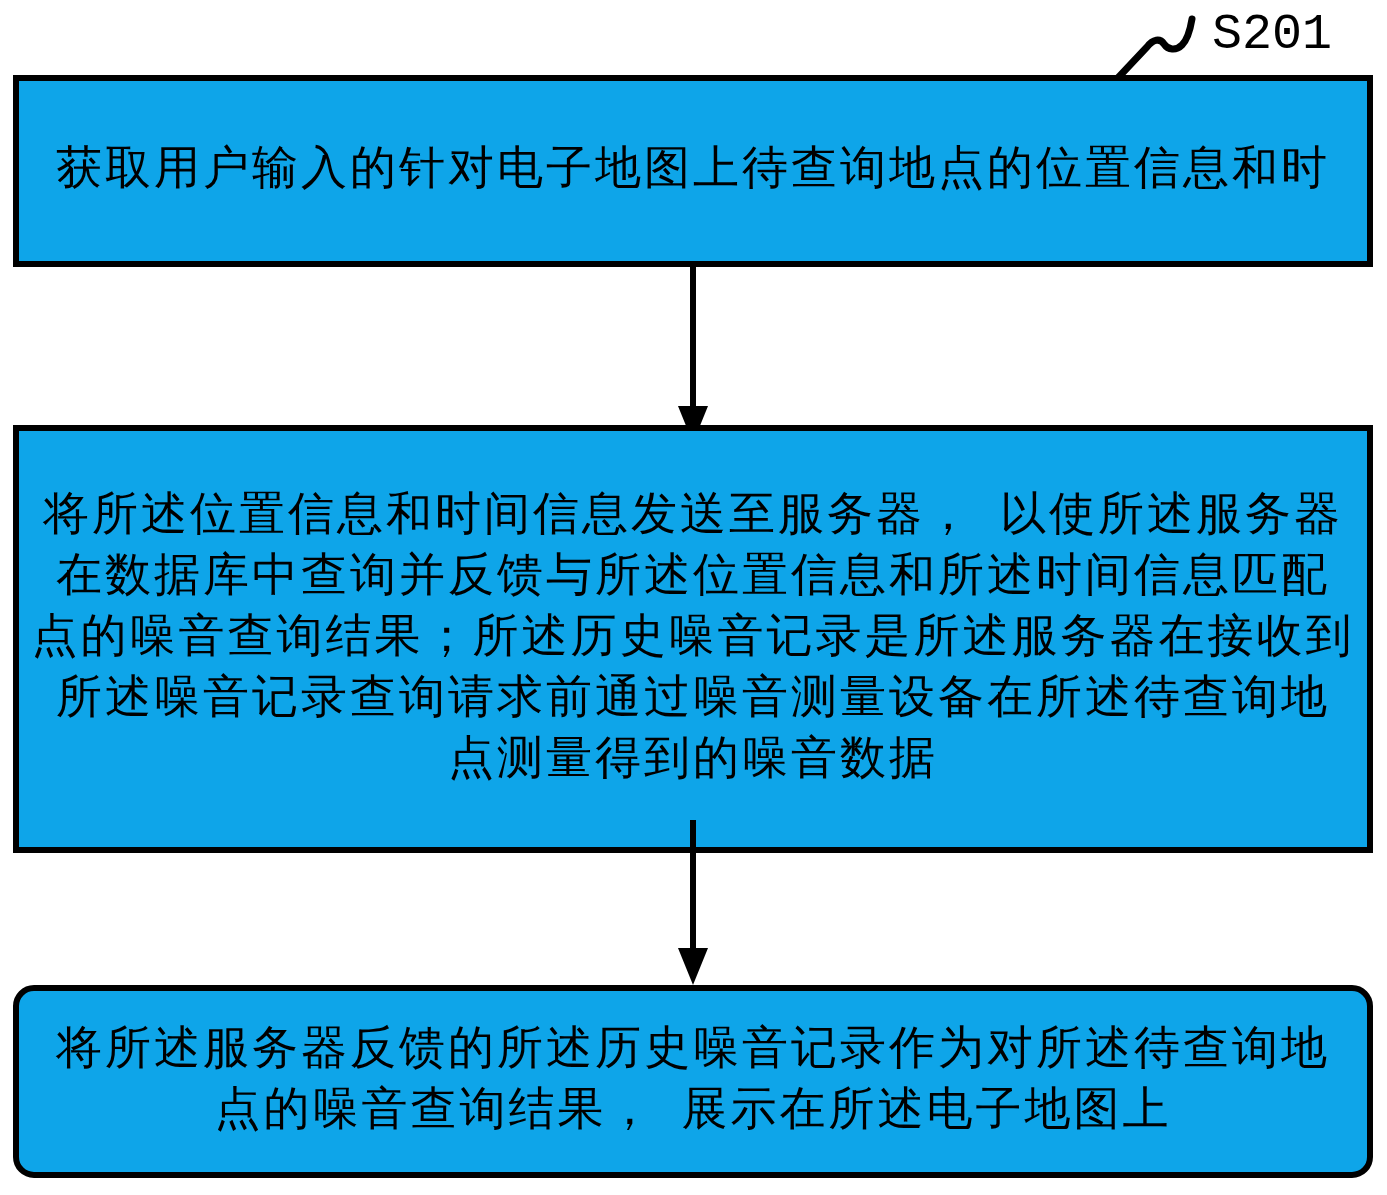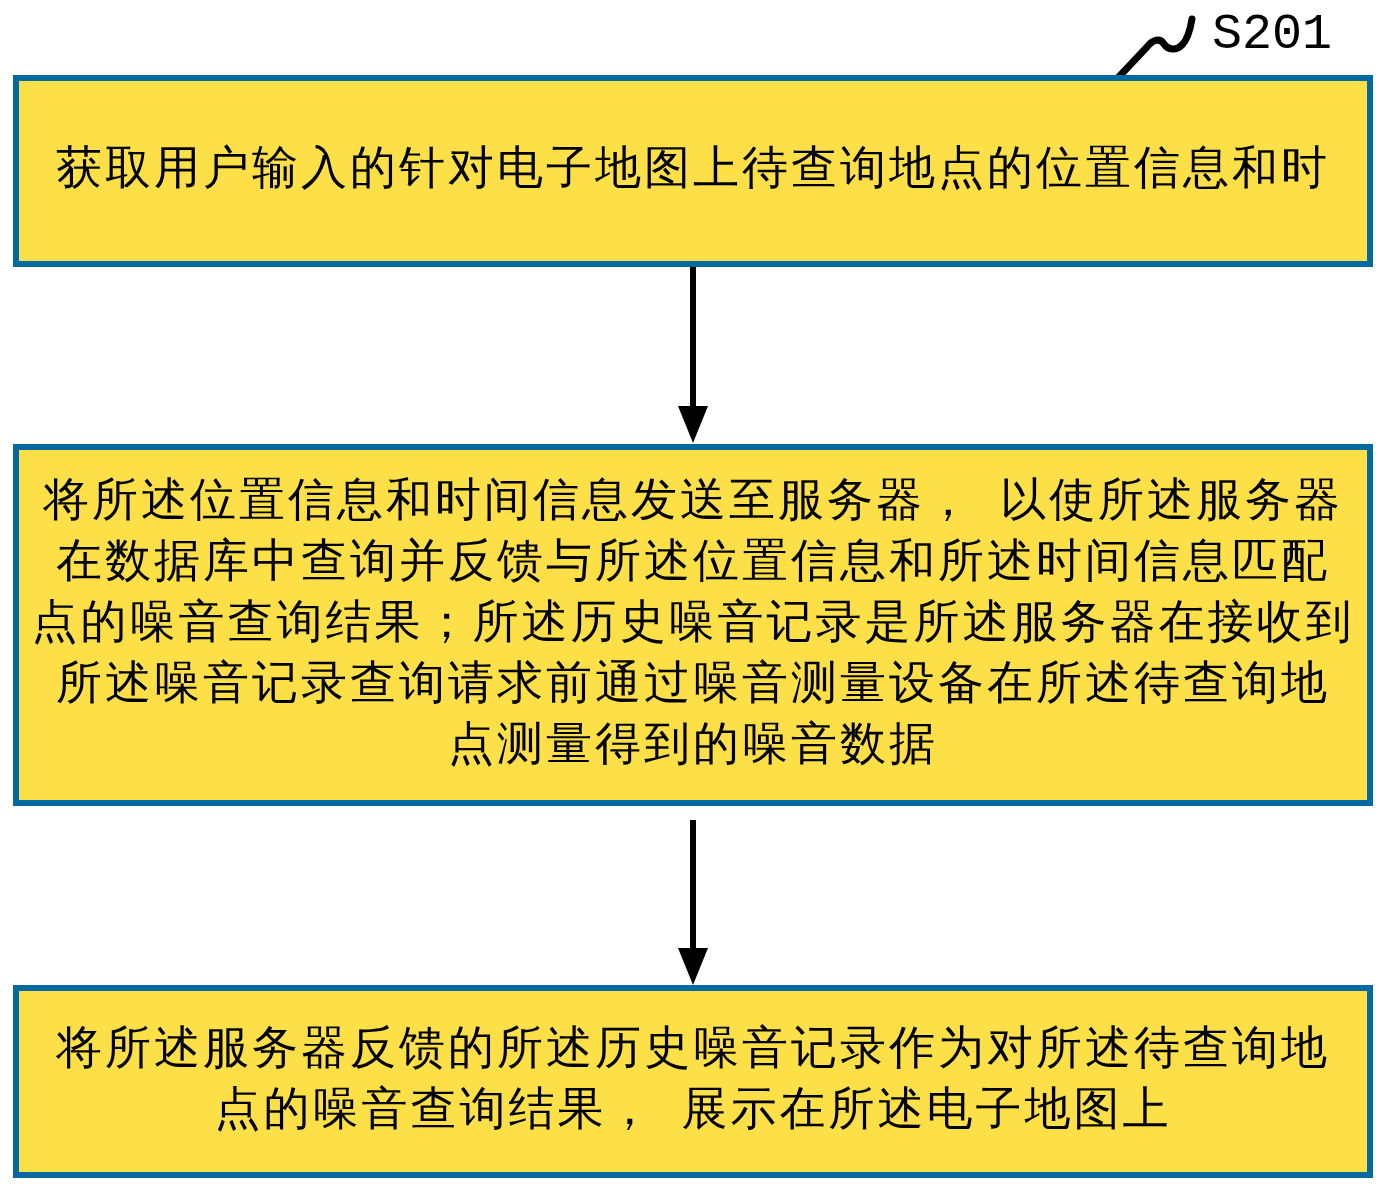--- a/index.html
+++ b/index.html
@@ -16,30 +16,30 @@
     font-family: Liberation Mono, monospace;
     overflow: hidden;
   }
 
   
   .flow-box {
     position: absolute;
     left: 13px;
     width: 1360px;
     box-sizing: border-box;
-    border: 6px solid #0369a1;
-    background: #fde047;
+    border: 6px solid #000000;
+    background: #0ea5e9;
     display: flex;
     flex-direction: column;
     justify-content: center;
     align-items: center;
   }
   .box-s201 { top: 75px;  height: 192px; }
-  .box-s202 { top: 444px; height: 362px; }
-  .box-s203 { top: 985px; height: 193px; }
+  .box-s202 { top: 425px; height: 428px; }
+  .box-s203 { top: 985px; height: 193px; border-radius: 21px; }
 
   .box-line {
     font-size: 46px;
     line-height: 61px;
     letter-spacing: 3px;
     text-align: center;
     white-space: nowrap;
   }
 
   

